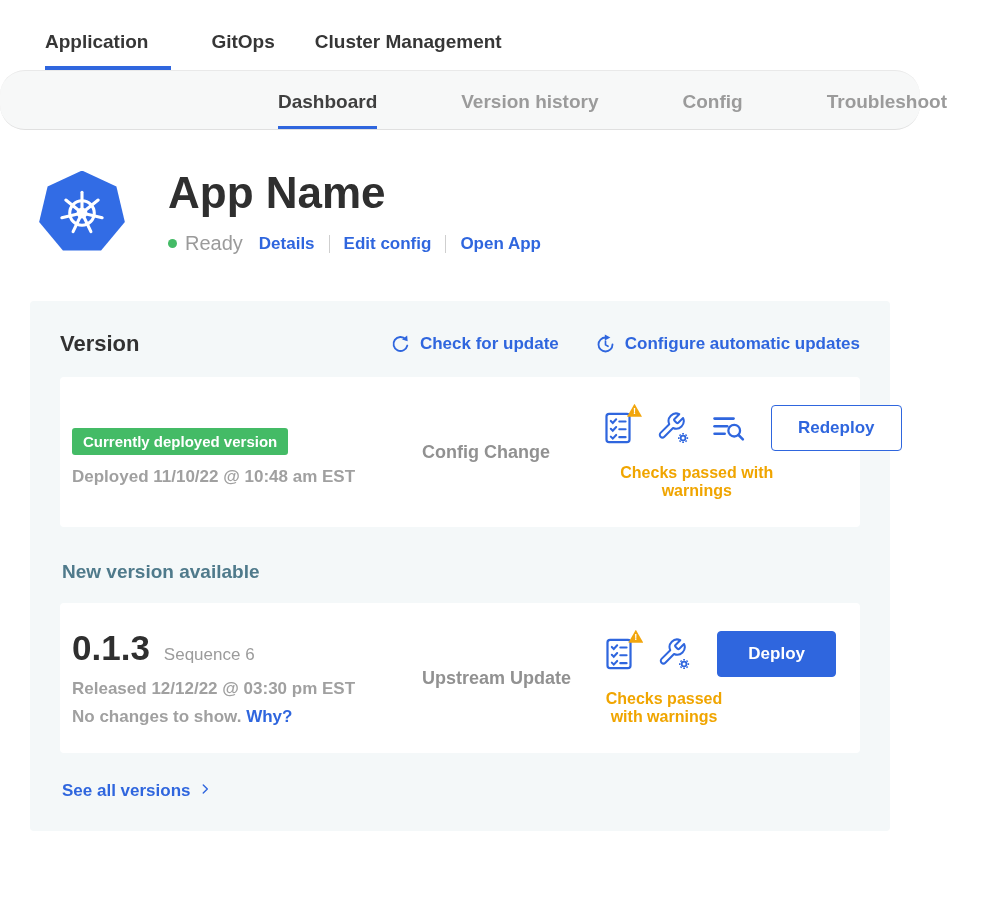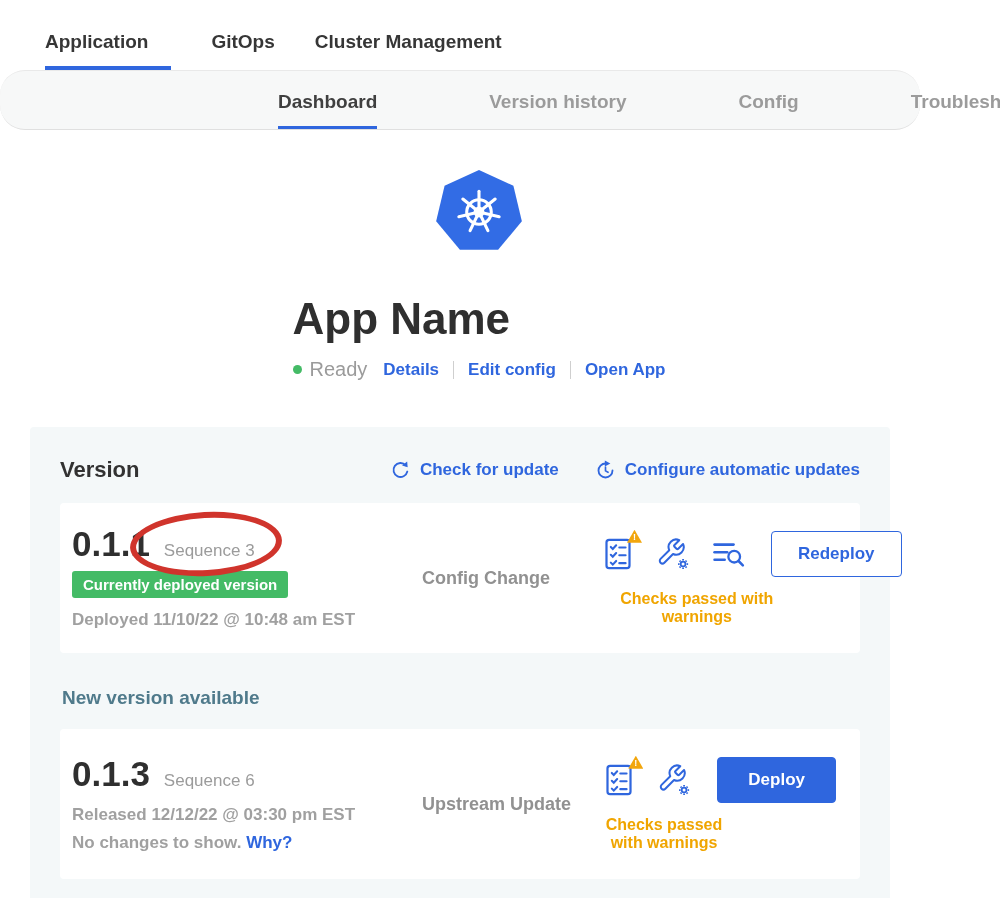--- a/index.html
+++ b/index.html
@@ -27,32 +27,32 @@
     height:70px;padding-left:45px;background:#fff;white-space:nowrap;
   }
   .topnav-tab{
     font-size:19px;font-weight:700;color:#363636;
     padding-bottom:17px;cursor:pointer;
   }
   .topnav-tab.active{border-bottom:4px solid var(--blue);padding-bottom:13px;padding-right:23px;}
 
   
   .subnav{
-    display:flex;align-items:flex-end;gap:112px;
+    display:flex;align-items:flex-end;gap:84px;
     height:60px;padding-left:278px;white-space:nowrap;
     background:#f7f8f8;border-top:1px solid #e9e9e9;border-bottom:1px solid #e0e0e0;border-radius:25px;
   }
   .subnav-tab{
     font-size:19px;font-weight:700;color:var(--gray);
     padding-bottom:16px;cursor:pointer;
   }
   .subnav-tab.active{color:#3f3f3f;border-bottom:3px solid var(--blue);padding-bottom:13px;}
 
   
-  .app-header{display:flex;align-items:center;gap:42px;padding:40px 0 0 38px;flex-direction:column;}
+  .app-header{display:flex;align-items:center;gap:42px;padding:40px 0 0 38px;}
   .app-logo{
     width:88px;height:84px;background:var(--k8s-blue);
     clip-path:polygon(50% 0%,89.1% 18.8%,98.7% 61.1%,71.7% 95%,28.3% 95%,1.3% 61.1%,10.9% 18.8%);
     display:flex;align-items:center;justify-content:center;flex:0 0 auto;
   }
   .app-title{font-size:44px;font-weight:700;color:#2f2f2f;line-height:1.05;}
   .status-row{display:flex;align-items:center;margin-top:16px;}
   .status-dot{width:9px;height:9px;border-radius:50%;background:var(--green);margin-right:8px;}
   .status-text{font-size:20px;color:var(--gray);margin-right:16px;}
   .hlink{font-size:17px;font-weight:700;color:var(--blue);text-decoration:none;cursor:pointer;}
@@ -191,25 +191,20 @@
             </svg>
           </span>
           <span>Configure automatic updates</span>
         </a>
       </div>
     </div>
 
     
     <div class="version-card">
       <div class="vc-left">
-        <div class="vline">
-          <span class="vnum">0.1.1</span>
-          <span class="vseq">Sequence 3</span>
-          <span class="annotation-ellipse"></span>
-        </div>
         <span class="badge">Currently deployed version</span>
         <div class="meta">Deployed 11/10/22 @ 10:48 am EST</div>
       </div>
       <div class="vc-source">Config Change</div>
       <div class="vc-right">
         <div class="vc-row">
           <span class="vicon">
             <svg viewBox="0 0 24 26" width="32" height="34" aria-hidden="true">
               <rect x="3.2" y="2.2" width="17.6" height="21.6" rx="2" fill="none" stroke="currentColor" stroke-width="1.7"></rect>
               <g fill="none" stroke="currentColor" stroke-width="1.6" stroke-linecap="round">

